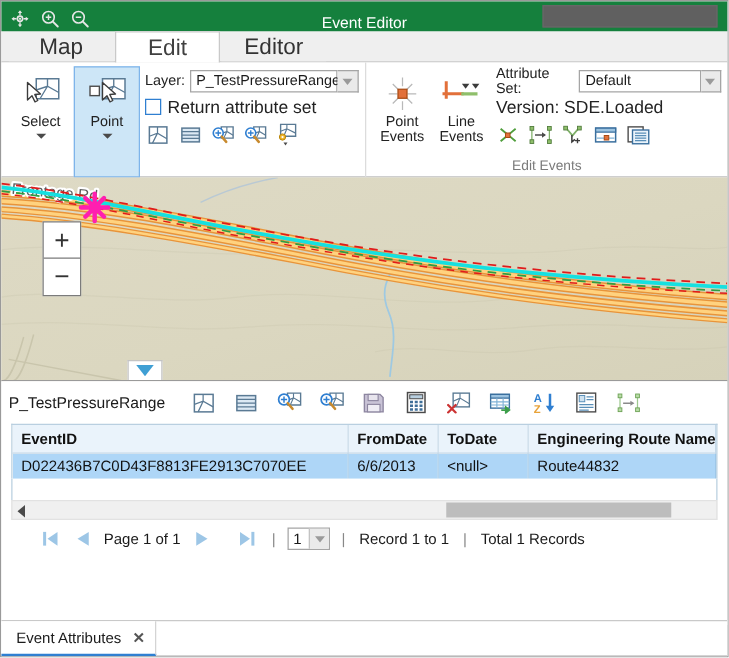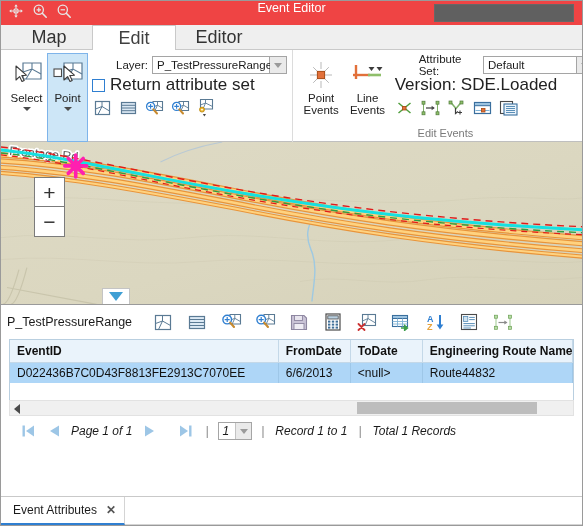--- a/index.html
+++ b/index.html
@@ -17,24 +17,24 @@
     width: 583px; height: 526px;
     border: 1px solid #9a9a9a;
     background: #fff;
     overflow: hidden;
   }
 
   
   .titlebar {
     position: relative;
     height: 24px;
-    background: #ef4444;
+    background: #15803d;
     color: #ffffff;
     display: flex;
-    align-items: flex-start;
+    align-items: flex-end;
   }
   .tb-icons { display: flex; align-items: center; gap: 2px; padding-left: 4px; }
   .tb-icon {
     width: 22px; height: 20px;
     display: flex; align-items: center; justify-content: center;
     cursor: pointer;
   }
   .titlebar .title {
     position: absolute;
     left: 0; right: 0;
@@ -119,21 +119,21 @@
   .bigbtn .lbl { font-size: 11.5px; color: #222; line-height: 12px; text-align:center; }
   .caret-dn {
     width: 0; height: 0; margin-top: 3px;
     border-left: 4px solid transparent;
     border-right: 4px solid transparent;
     border-top: 4px solid #4a4a4a;
   }
 
   .rcol { display: flex; flex-direction: column; padding-left: 4px; padding-top: 2px; }
   .rrow { display: flex; align-items: center; height: 20px; }
-  .rlabel { font-size: 11.5px; color: #222; margin-right: 4px; margin-left: 24px; }
+  .rlabel { font-size: 11.5px; color: #222; margin-right: 4px; }
   .combo {
     height: 18px;
     display: flex; align-items: center;
     border: 1px solid #a5a5a5;
     background: #fff;
     font-size: 11.5px;
     padding: 0 4px;
     color: #1b1b1b;
     cursor: pointer;
   }
@@ -154,21 +154,21 @@
   }
   .chk {
     width: 13px; height: 13px;
     border: 1px solid #2f7fd1;
     background: #fff;
     margin-right: 5px;
     cursor: pointer;
   }
   .smallbar { display: flex; align-items: center; gap: 6px; margin-top: 3px; }
   .sicon { width: 20px; height: 20px; display:flex; align-items:center; justify-content:center; cursor:pointer; }
-  .static-txt { font-size: 17px; color: #222; text-align: right; }
+  .static-txt { font-size: 14px; color: #222; text-align: right; }
 
   
   .mapwrap {
     position: relative;
     height: 163px;
     overflow: hidden;
     background: #ddd9c3;
     border-bottom: 1px solid #9a9a9a;
   }
   .mapsvg { position: absolute; inset: 0; }
@@ -283,25 +283,24 @@
   .tri-lf {
     width: 0; height: 0;
     border-top: 5px solid transparent;
     border-bottom: 5px solid transparent;
     border-right: 6px solid #4a4a4a;
   }
 
   .pager {
     height: 30px;
     display: flex; align-items: center;
-    padding-left: 14px;
+    padding-left: 26px;
     gap: 0;
     font-size: 12px;
     color: #1b1b1b;
-    font-style: italic;
   }
   .pgbtn { width: 26px; height: 22px; display:flex; align-items:center; justify-content:center; cursor:pointer; }
   .pgtxt { padding: 0 4px; white-space: nowrap; }
   .pgsep { color: #888; padding: 0 7px; }
   .pgcombo {
     display: flex; align-items: center;
     height: 18px;
     border: 1px solid #a5a5a5;
     background: #fff;
     margin: 0 2px;

